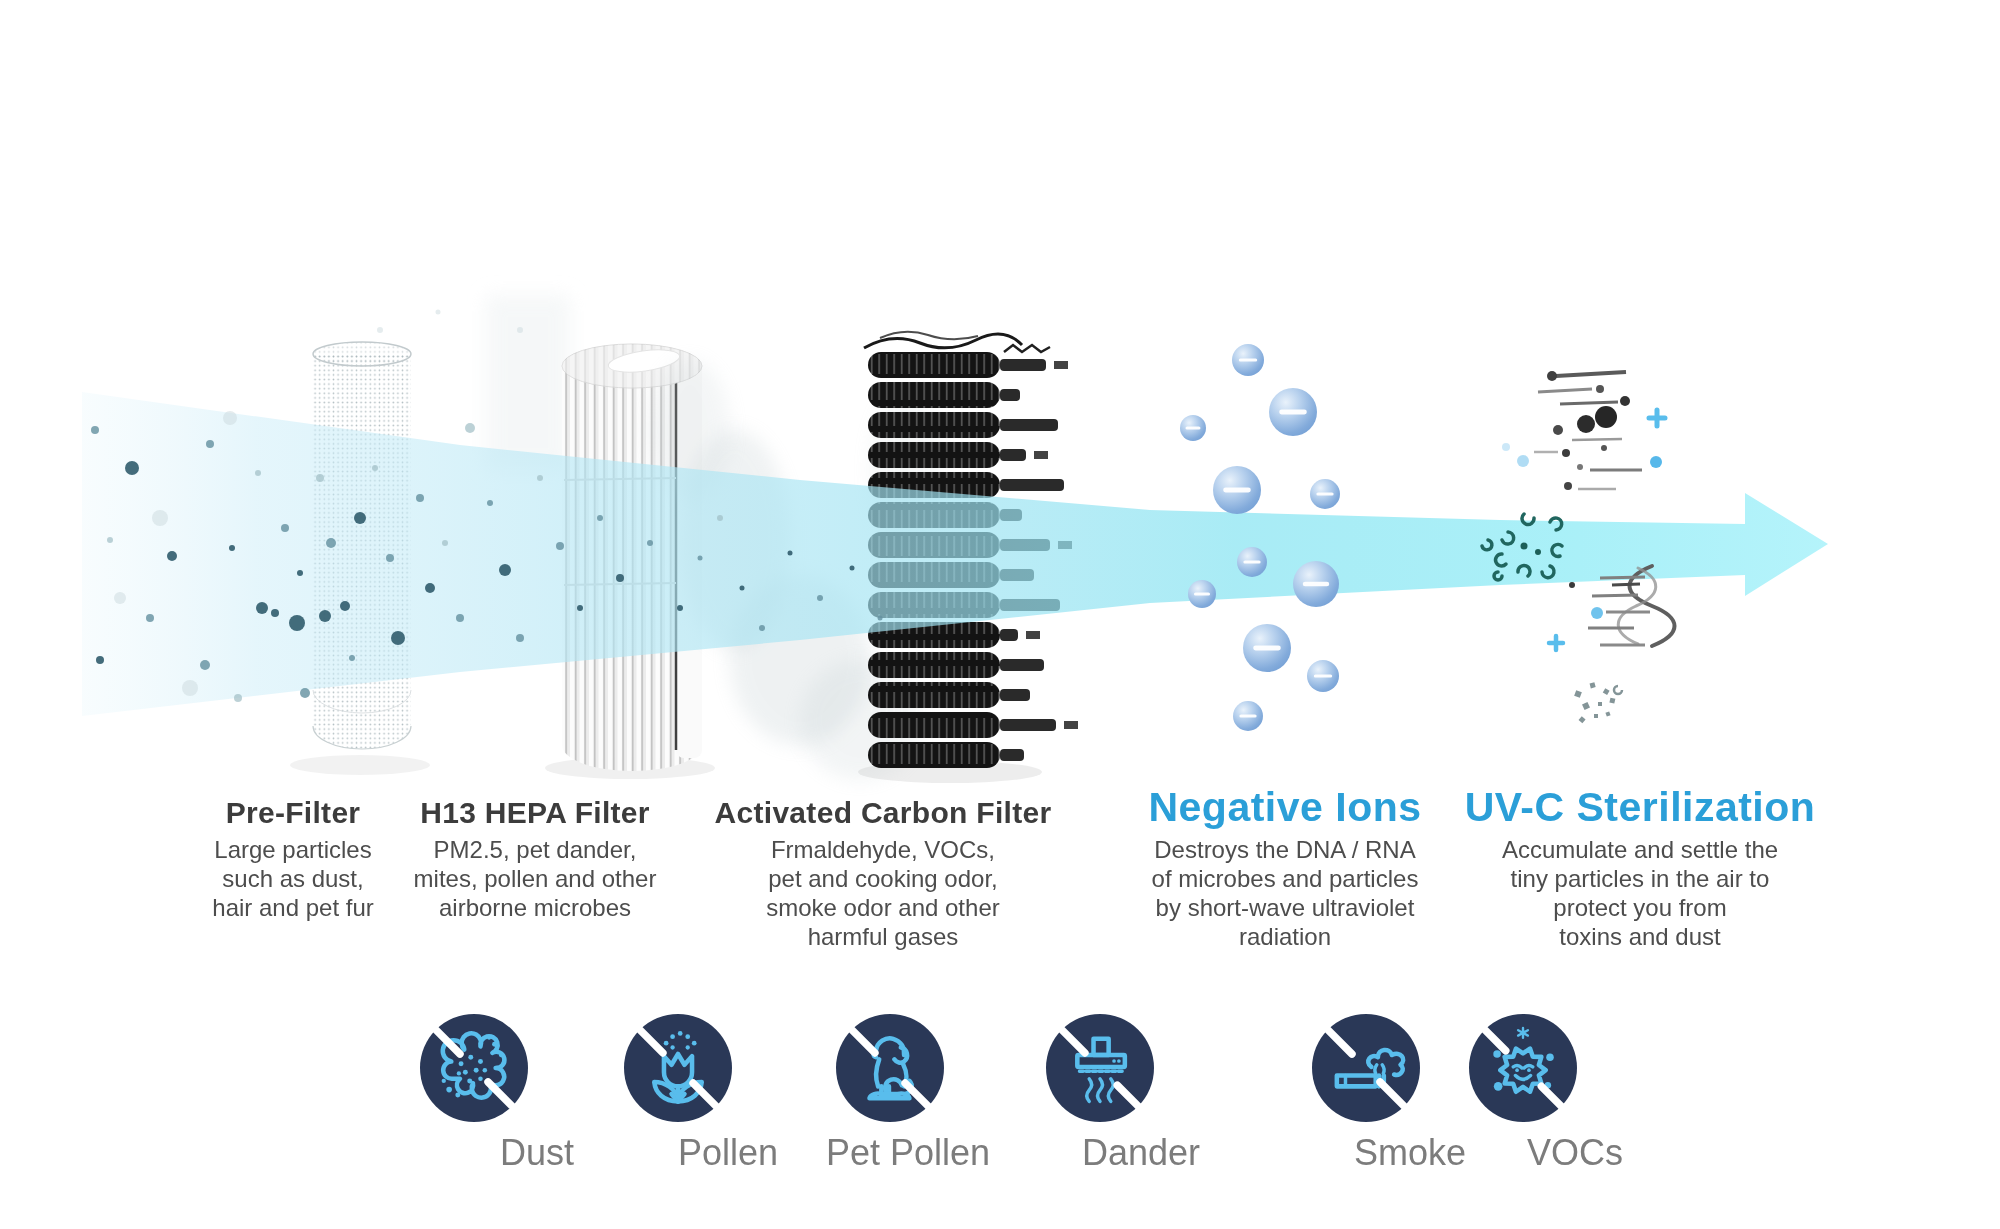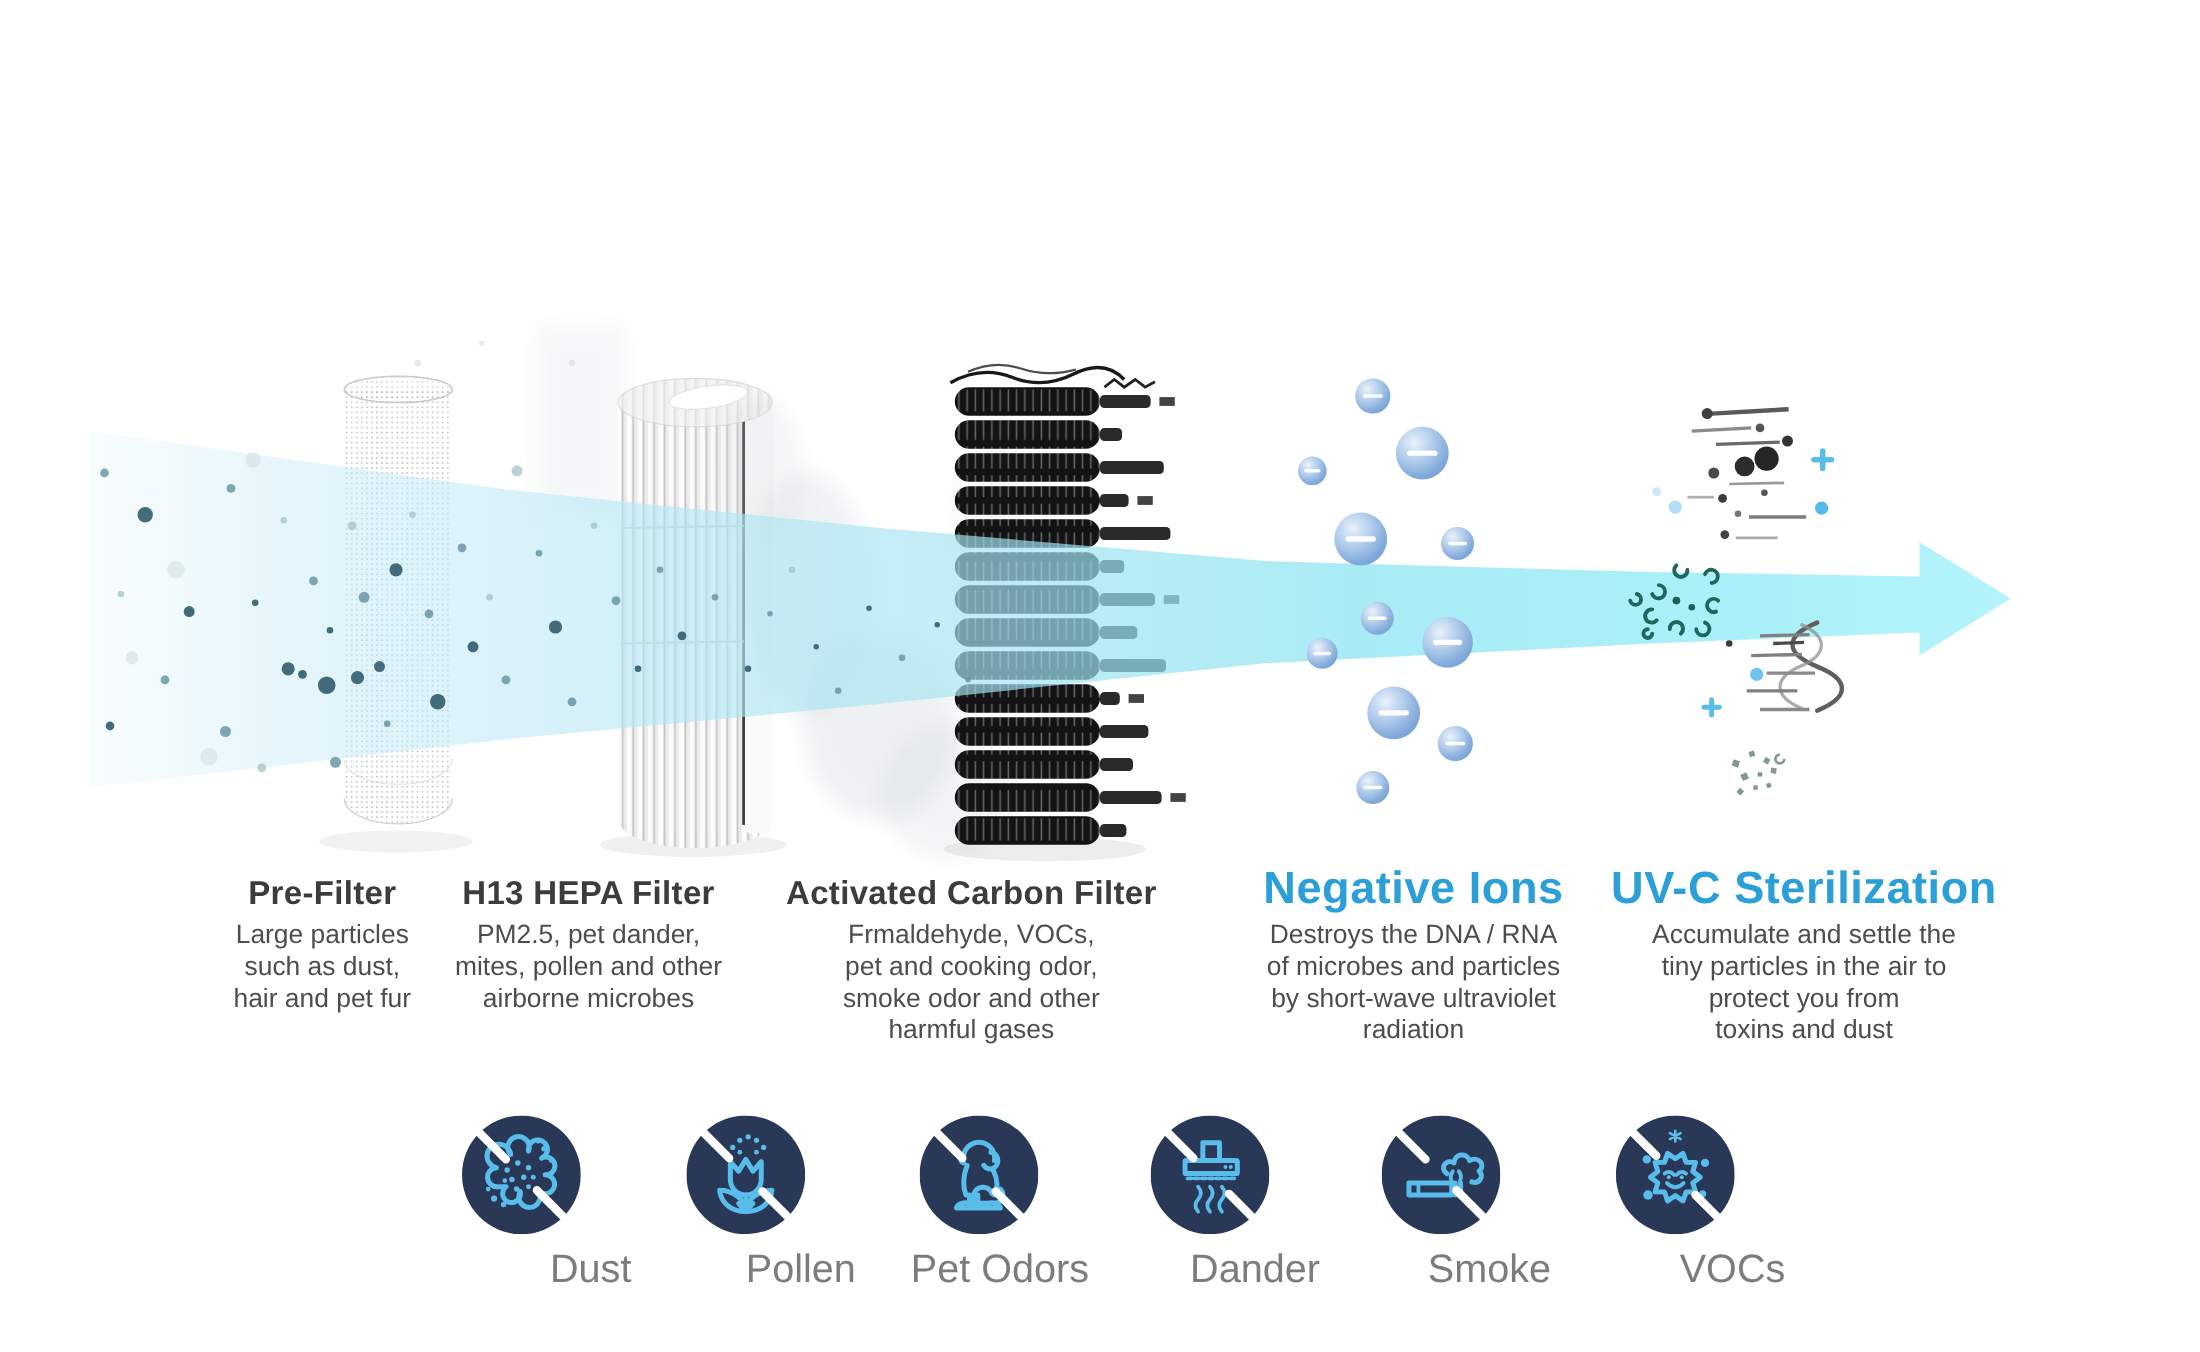--- a/index.html
+++ b/index.html
@@ -382,40 +382,40 @@
       <path class="g" d="M37,40 c-3,-1 -3,-5 0,-6 c1,-8 9,-13 16,-11 c7,2 11,8 10,15"></path>
       <path class="g" d="M60,31 c6,1 8,9 3,13 c-3,2 -7,1 -9,-2"></path>
       <path class="g" d="M40,42 c-3,8 -4,17 -1,25"></path>
       <path class="g" d="M62,46 c4,8 4,16 1,21"></path>
       <path class="g" d="M42,67 v10 M49,67 v10"></path>
       <path class="g" d="M61,66 a8,8 0 1 0 -5,10"></path>
       <path class="g" d="M64,74 c6,-1 8,-8 4,-12"></path>
       <path class="g" d="M31,78 c1,-4 7,-5 11,-4 h15 c5,-1 10,0 11,4 z"></path>
       <path class="slash" d="M15,15 L36,36 M64,64 L86,86"></path>
     </svg>
-    <div class="blabel">Pet Odors</div>
+    <div class="blabel">Pet Pollen</div>
   </div>
 
   <div class="badge" style="left:1046px">
     <svg viewBox="0 0 100 100">
       <circle class="navy" cx="50" cy="50" r="50"></circle>
       <rect class="g" x="44" y="23" width="14" height="15"></rect>
       <rect class="g" x="29" y="38" width="44" height="11" rx="1"></rect>
       <path class="g2" d="M31,53 h3.5 M37,53 h3.5 M43,53 h3.5 M49,53 h3.5 M55,53 h3.5 M61,53 h3.5 M67,53 h3.5"></path>
       <circle class="gf" cx="63" cy="43.5" r="1.7"></circle>
         <circle class="gf" cx="67.5" cy="43.5" r="1.7"></circle>
       <path class="g2" d="M40,60 c3,3.5 3,7 0,10.5 c-3,3.5 -3,7 0,10.5"></path>
       <path class="g2" d="M50,60 c3,3.5 3,7 0,10.5 c-3,3.5 -3,7 0,10.5"></path>
       <path class="g2" d="M60,60 c3,3.5 3,7 0,10.5 c-3,3.5 -3,7 0,10.5"></path>
       <path class="slash" d="M15,15 L36,36 M66,66 L86,86"></path>
     </svg>
     <div class="blabel">Dander</div>
   </div>
 
-  <div class="badge" style="left:1256px">
+  <div class="badge" style="left:1312px">
     <svg viewBox="0 0 100 100">
       <circle class="navy" cx="50" cy="50" r="50"></circle>
       <rect class="g" x="23" y="57" width="36" height="10"></rect>
       <line class="g2" x1="31" y1="57" x2="31" y2="67"></line>
       <path class="g" d="M62,57 v10 M66.5,57 v10"></path>
       <path class="g" d="M55,49 c-7,-5 0,-13 6,-9 c0,-8 11,-9 13,-2 c8,-4 14,4 8,9 c5,4 0,11 -6,9"></path>
       <path class="g2" d="M59,55 q-2,-4 1,-8 M66,55 q2,-4 -1,-8"></path>
       <path class="slash" d="M15,15 L37,37 M63,63 L85,85"></path>
     </svg>
     <div class="blabel">Smoke</div>

